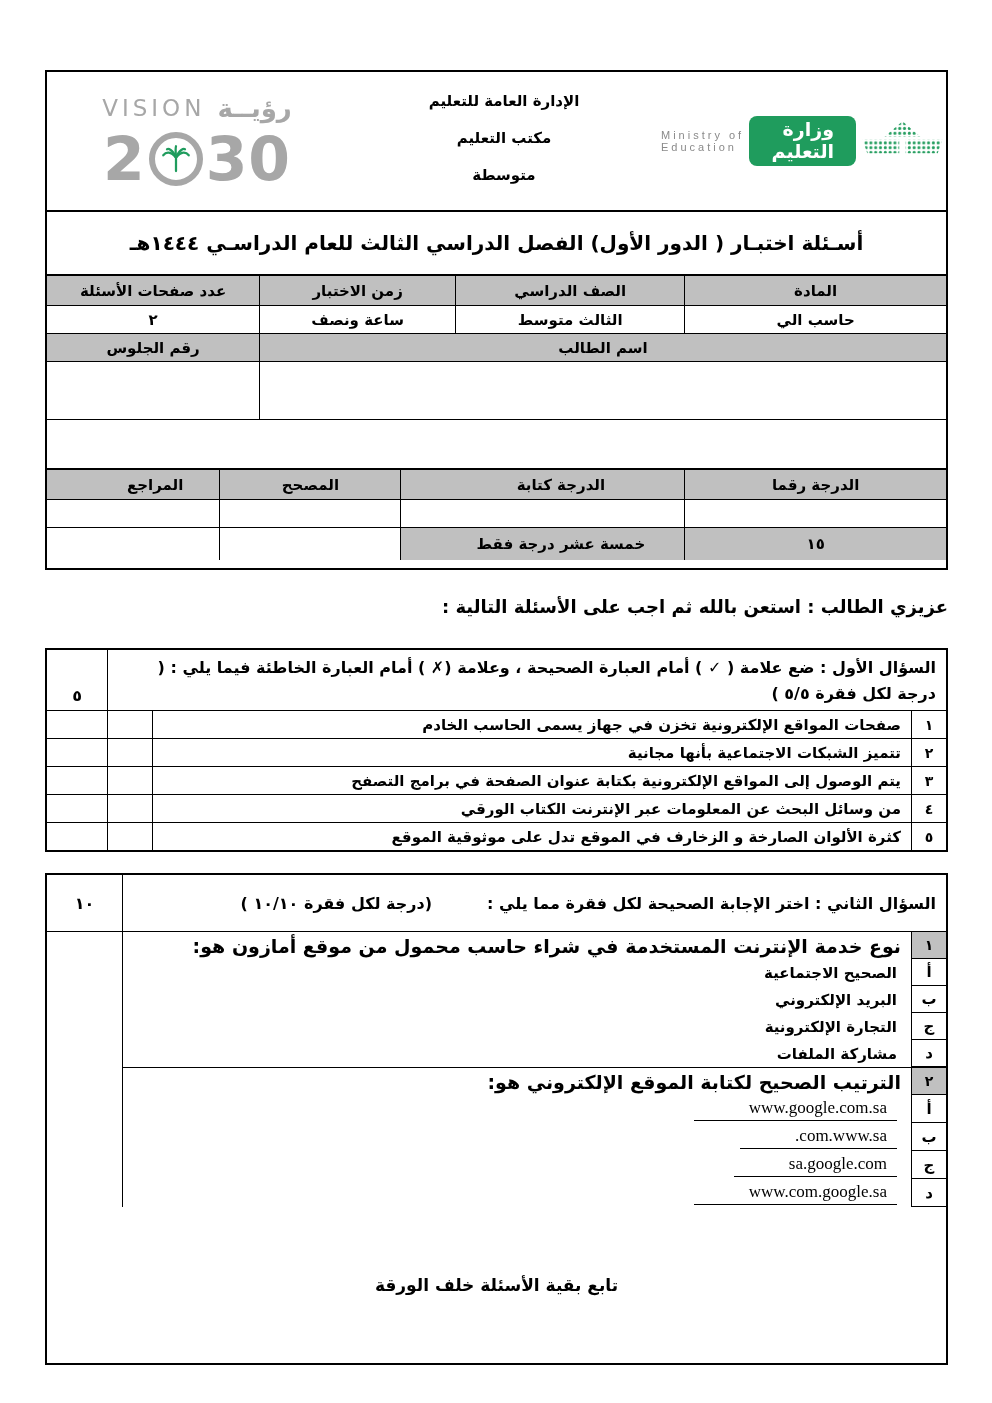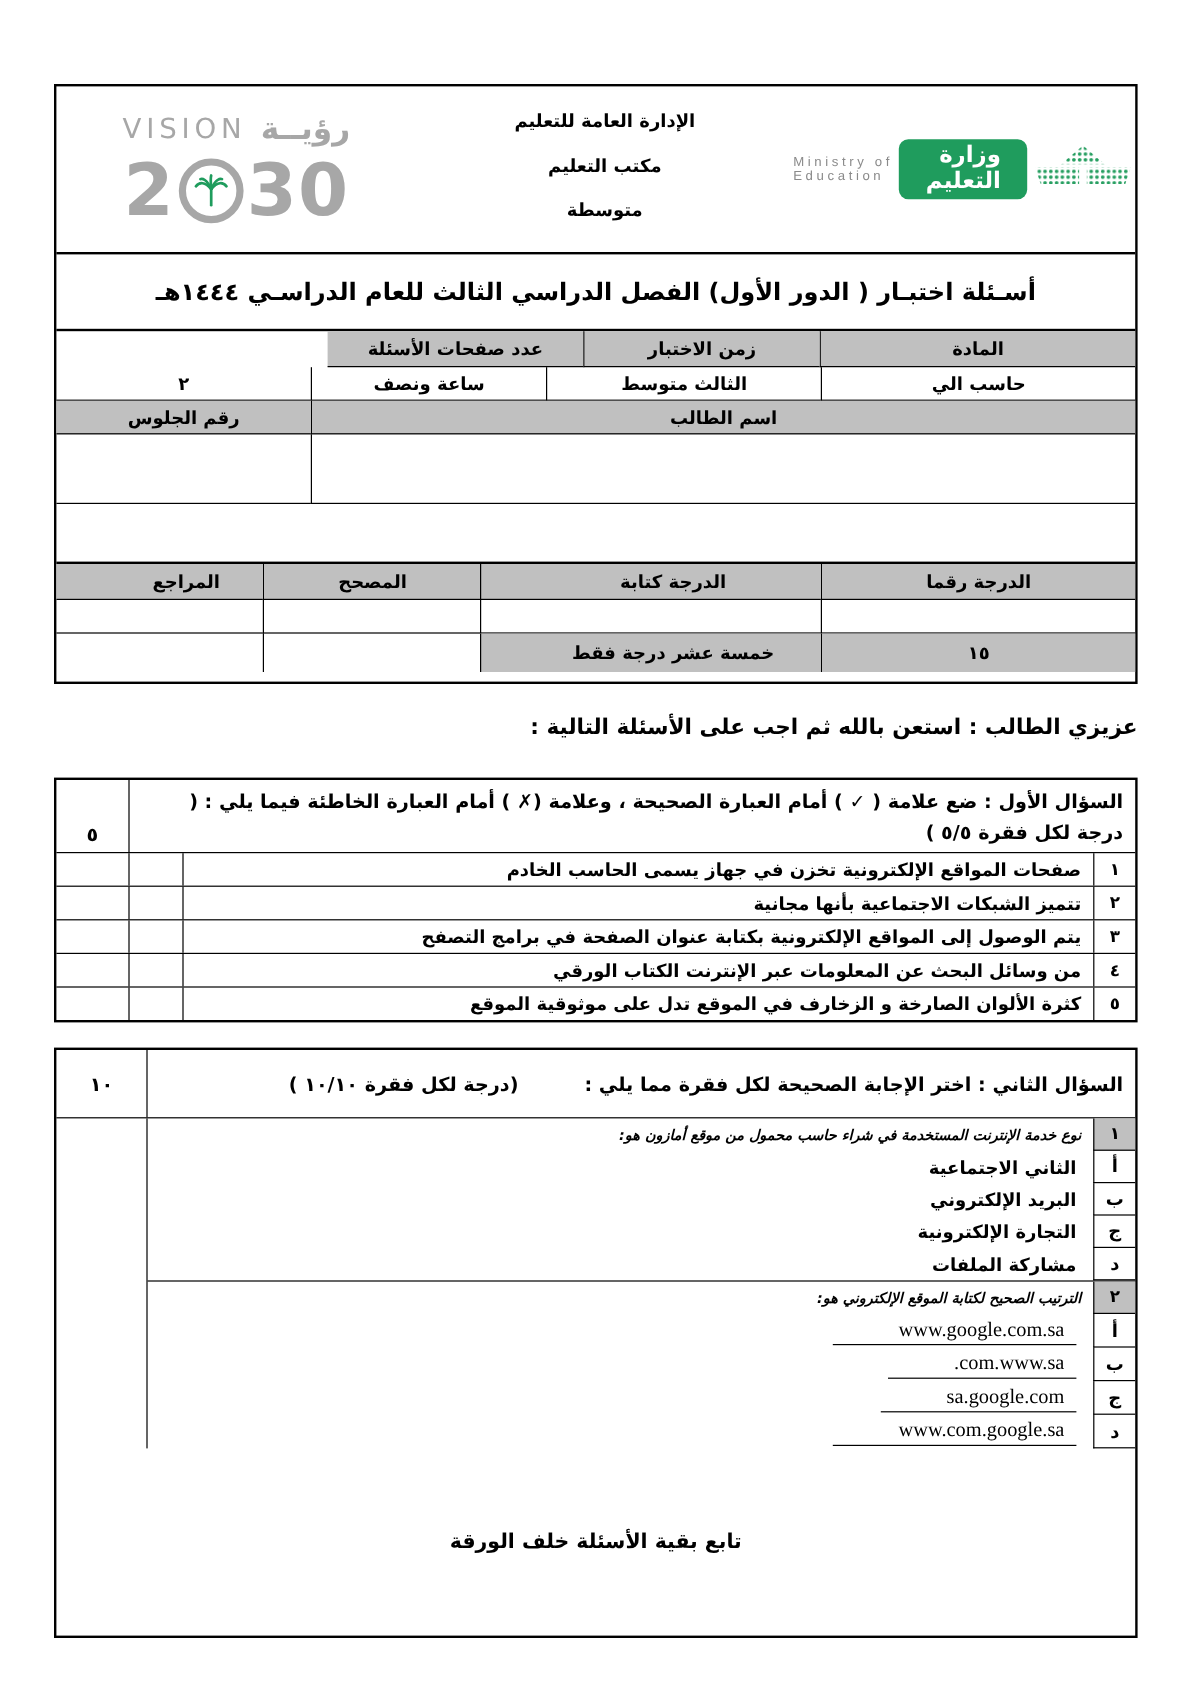--- a/index.html
+++ b/index.html
@@ -57,21 +57,21 @@
   .q2 { left: 45px; top: 873px; width: 903px; height: 492px; border: 2px solid #000; display: flex; flex-direction: column; }
   .q2-header { display: flex; height: 57px; border-bottom: 1px solid #000; }
   .q2-header-text { flex: 1; border-left: 1px solid #000; display: flex; align-items: center; gap: 55px; padding: 0 10px; font-size: 16px; }
   .q2-score { width: 75px; display: flex; align-items: center; justify-content: center; font-size: 16px; }
   .q2-body { display: flex; }
   .q2-content { flex: 1; border-left: 1px solid #000; }
   .q2-side { width: 75px; }
   .q2-item + .q2-item { border-top: 1px solid #000; }
   .item-head { display: flex; height: 27px; }
   .item-num { width: 35px; background: #c0c0c0; border-left: 1px solid #000; border-bottom: 1px solid #000; display: flex; align-items: center; justify-content: center; font-size: 14px; }
-  .item-text { flex: 1; display: flex; align-items: center; padding: 0 10px; font-size: 12px; font-style: italic; }
+  .item-text { flex: 1; display: flex; align-items: center; padding: 0 10px; font-size: 19px; }
   .opt-row { display: flex; height: 27px; }
   .opt-row.tall { height: 28px; }
   .opt-letter { width: 35px; border-left: 1px solid #000; border-bottom: 1px solid #000; display: flex; align-items: center; justify-content: center; font-size: 15px; }
   .opt-text { flex: 1; display: flex; align-items: center; padding: 0 14px; font-size: 15px; }
   .url { direction: ltr; unicode-bidi: isolate; font-family: "Liberation Serif", serif; font-weight: normal; font-size: 17px; border-bottom: 1px solid #000; padding: 1px 10px 2px 55px; }
   .q2-footer { flex: 1; display: flex; align-items: center; justify-content: center; font-size: 17px; }
 </style>
 </head>
 <body>
 
@@ -120,20 +120,21 @@
         </span>
         <span>30</span>
       </div>
     </div>
   </div>
 
   <div class="title-row">أسـئلة اختبـار ( الدور الأول) الفصل الدراسي الثالث للعام الدراسـي ١٤٤٤هـ</div>
 
   <div class="info-row h30">
     <div class="c1 gray bb1">المادة</div>
+    <div class="c2 gray bb1">الصف الدراسي</div>
     <div class="c3 gray bb1">زمن الاختبار</div>
     <div class="c4 gray bb1">عدد صفحات الأسئلة</div>
   </div>
 
   <div class="info-row h28">
     <div class="c1 bb1">حاسب الي</div>
     <div class="c2 bb1">الثالث متوسط</div>
     <div class="c3 bb1">ساعة ونصف</div>
     <div class="c4 bb1">٢</div>
   </div>
@@ -225,21 +226,21 @@
   <div class="q2-body">
     <div class="q2-content">
 
       <div class="q2-item">
         <div class="item-head">
           <div class="item-num">١</div>
           <div class="item-text">نوع خدمة الإنترنت المستخدمة في شراء حاسب محمول من موقع أمازون هو:</div>
         </div>
         <div class="opt-row">
           <div class="opt-letter">أ</div>
-          <div class="opt-text">الثاني الاجتماعية</div>
+          <div class="opt-text">الصحيح الاجتماعية</div>
         </div>
         <div class="opt-row">
           <div class="opt-letter">ب</div>
           <div class="opt-text">البريد الإلكتروني</div>
         </div>
         <div class="opt-row">
           <div class="opt-letter">ج</div>
           <div class="opt-text">التجارة الإلكترونية</div>
         </div>
         <div class="opt-row">

